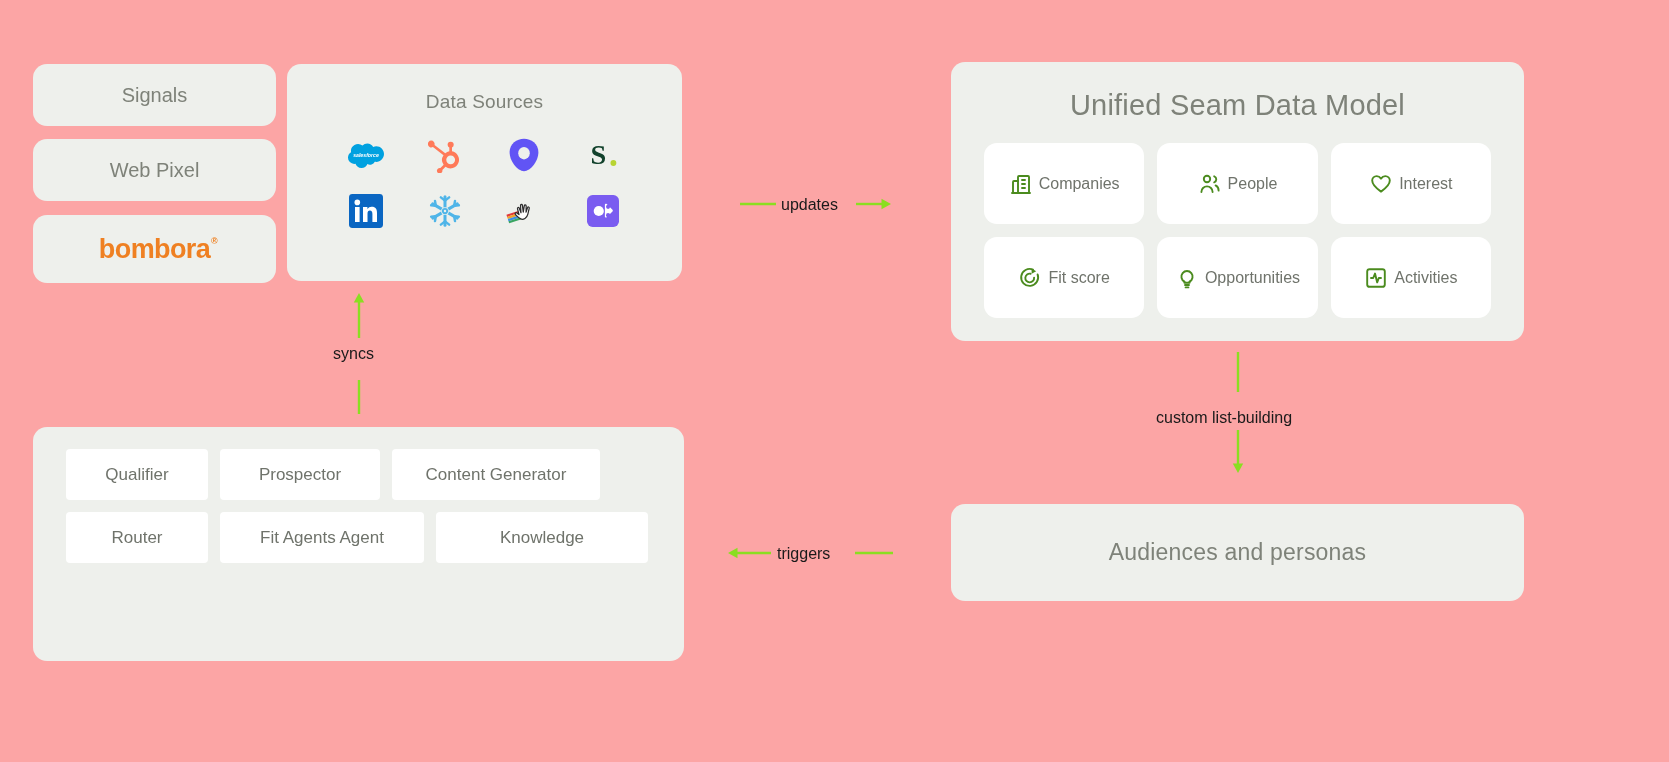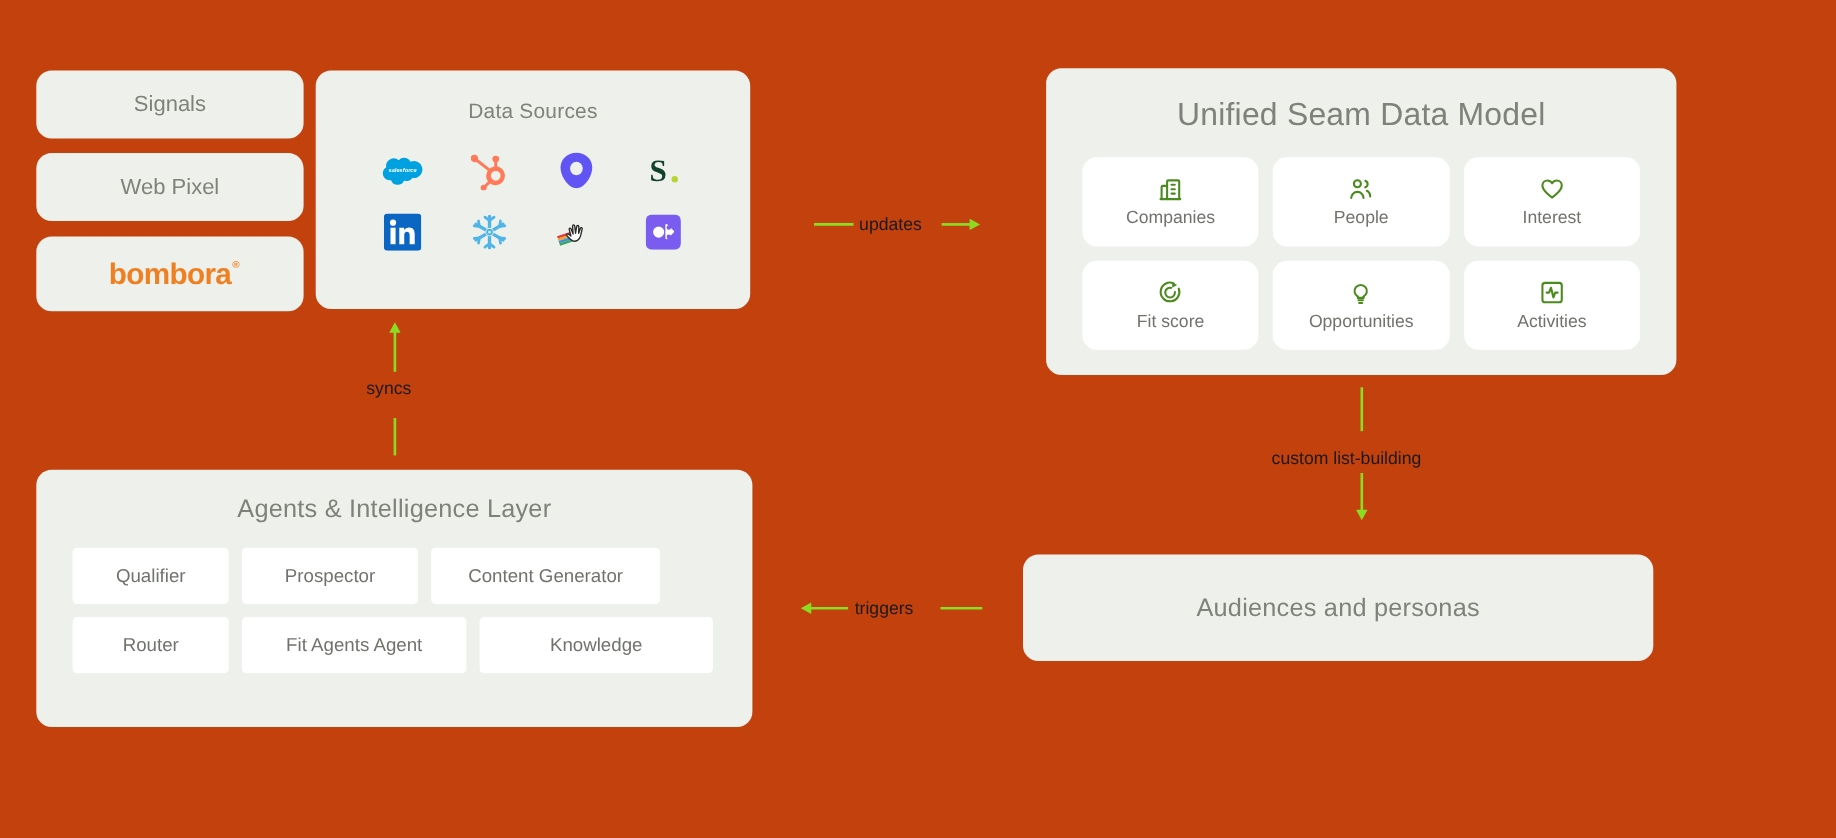--- a/index.html
+++ b/index.html
@@ -2,21 +2,21 @@
 <html><head>
 <meta charset="utf-8">
 <style>
   * { box-sizing: border-box; margin: 0; padding: 0; }
   html, body {
     width: 1669px; height: 762px;
     background: #ffffff;
     font-family: "Liberation Sans", sans-serif;
     overflow: hidden;
   }
-  .canvas { position: relative; width: 1669px; height: 762px; background:#c2410c; }
+  .canvas { position: relative; width: 1669px; height: 762px; background:#fca5a5; }
 
   
   .panel {
     position: absolute;
     background: #eef0ec;
     border-radius: 14px;
   }
   .panel-title {
     text-align: center;
     color: #7e8279;
@@ -87,30 +87,30 @@
     margin-top: 21px;
     padding: 0 33px;
     display: grid;
     grid-template-columns: repeat(3, 1fr);
     gap: 13px;
   }
   .usdm-card {
     background: #ffffff;
     border-radius: 13px;
     height: 81px;
-    display: flex; flex-direction: column;
+    display: flex; flex-direction: row;
     align-items: center; justify-content: center;
     gap: 6px;
   }
   .usdm-card .lbl { color: #6f736b; font-size: 16px; }
   .usdm-icon { width: 24px; height: 24px; display:block; }
 
   
   #audiences-panel {
-    left: 930px; top: 504px; width: 573px; height: 97px;
+    left: 951px; top: 504px; width: 573px; height: 97px;
     display: flex; align-items: center; justify-content: center;
   }
   #audiences-panel .panel-title { font-size: 23px; }
 
   
   .conn-label {
     position: absolute;
     color: #1a1a1a;
     font-size: 16px;
     white-space: nowrap;
@@ -237,21 +237,20 @@
           <path fill="#ffffff" d="M19 10.4c0-1 1.2-1.5 1.9-.8l6.2 6.1c.5.5.5 1.3 0 1.8l-6.2 6.1c-.7.7-1.9.2-1.9-.8z"></path>
           <circle cx="22.4" cy="12.6" r="2.2" fill="#7a5cf0"></circle>
           <circle cx="22.4" cy="21.4" r="2.2" fill="#7a5cf0"></circle>
         </svg>
       </div>
 
     </div>
   </div>
 
   <div class="panel" id="agents-panel">
-    <div class="panel-title">Agents &amp; Intelligence Layer</div>
     <div class="agents-rows">
       <div class="agents-row">
         <div class="agent-chip w1">Qualifier</div>
         <div class="agent-chip w2">Prospector</div>
         <div class="agent-chip w3">Content Generator</div>
       </div>
       <div class="agents-row">
         <div class="agent-chip w4">Router</div>
         <div class="agent-chip w5">Fit Agents Agent</div>
         <div class="agent-chip w6">Knowledge</div>

